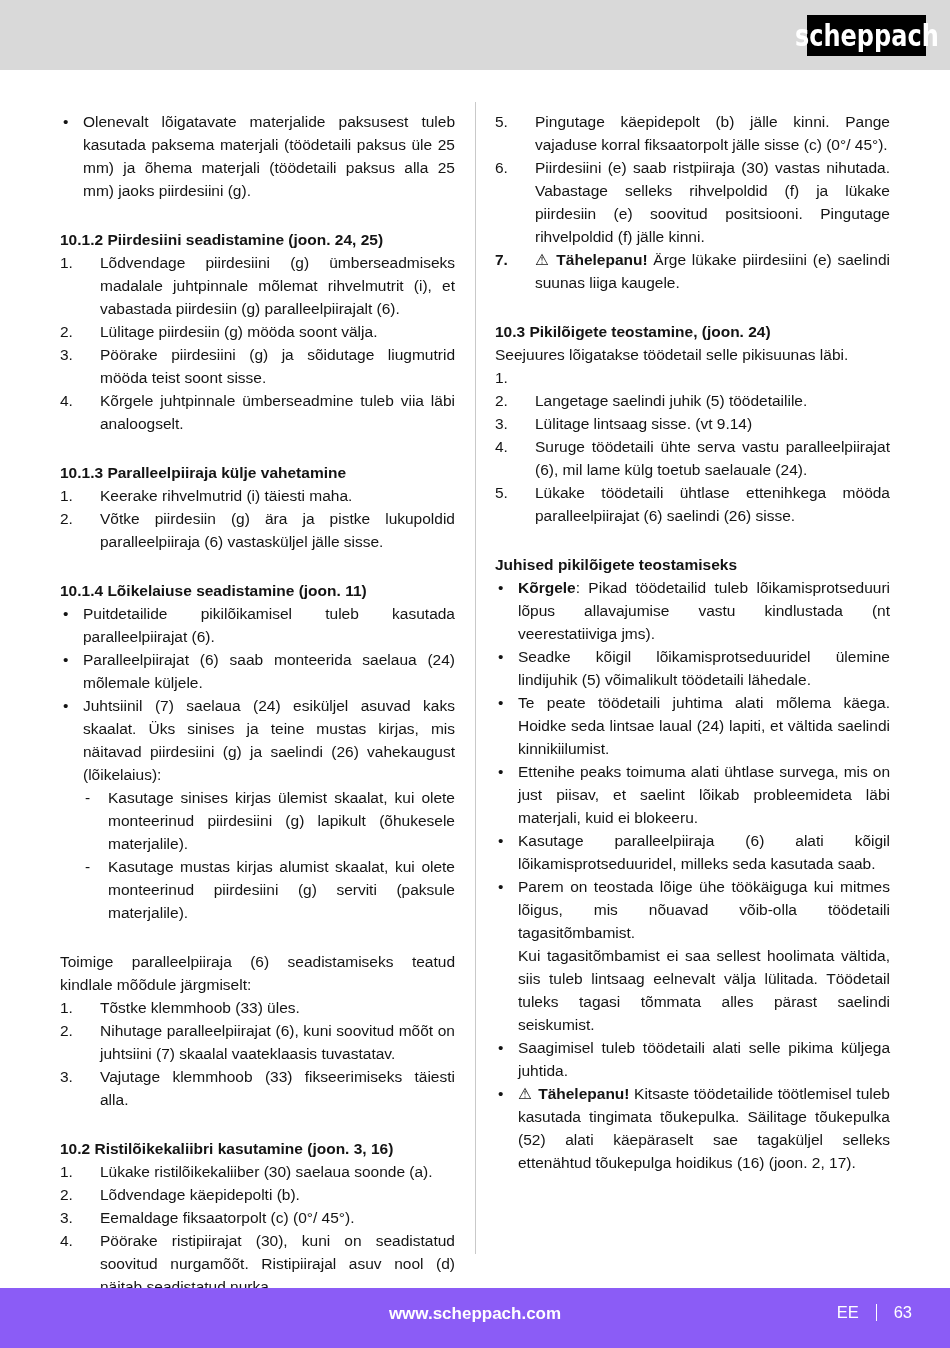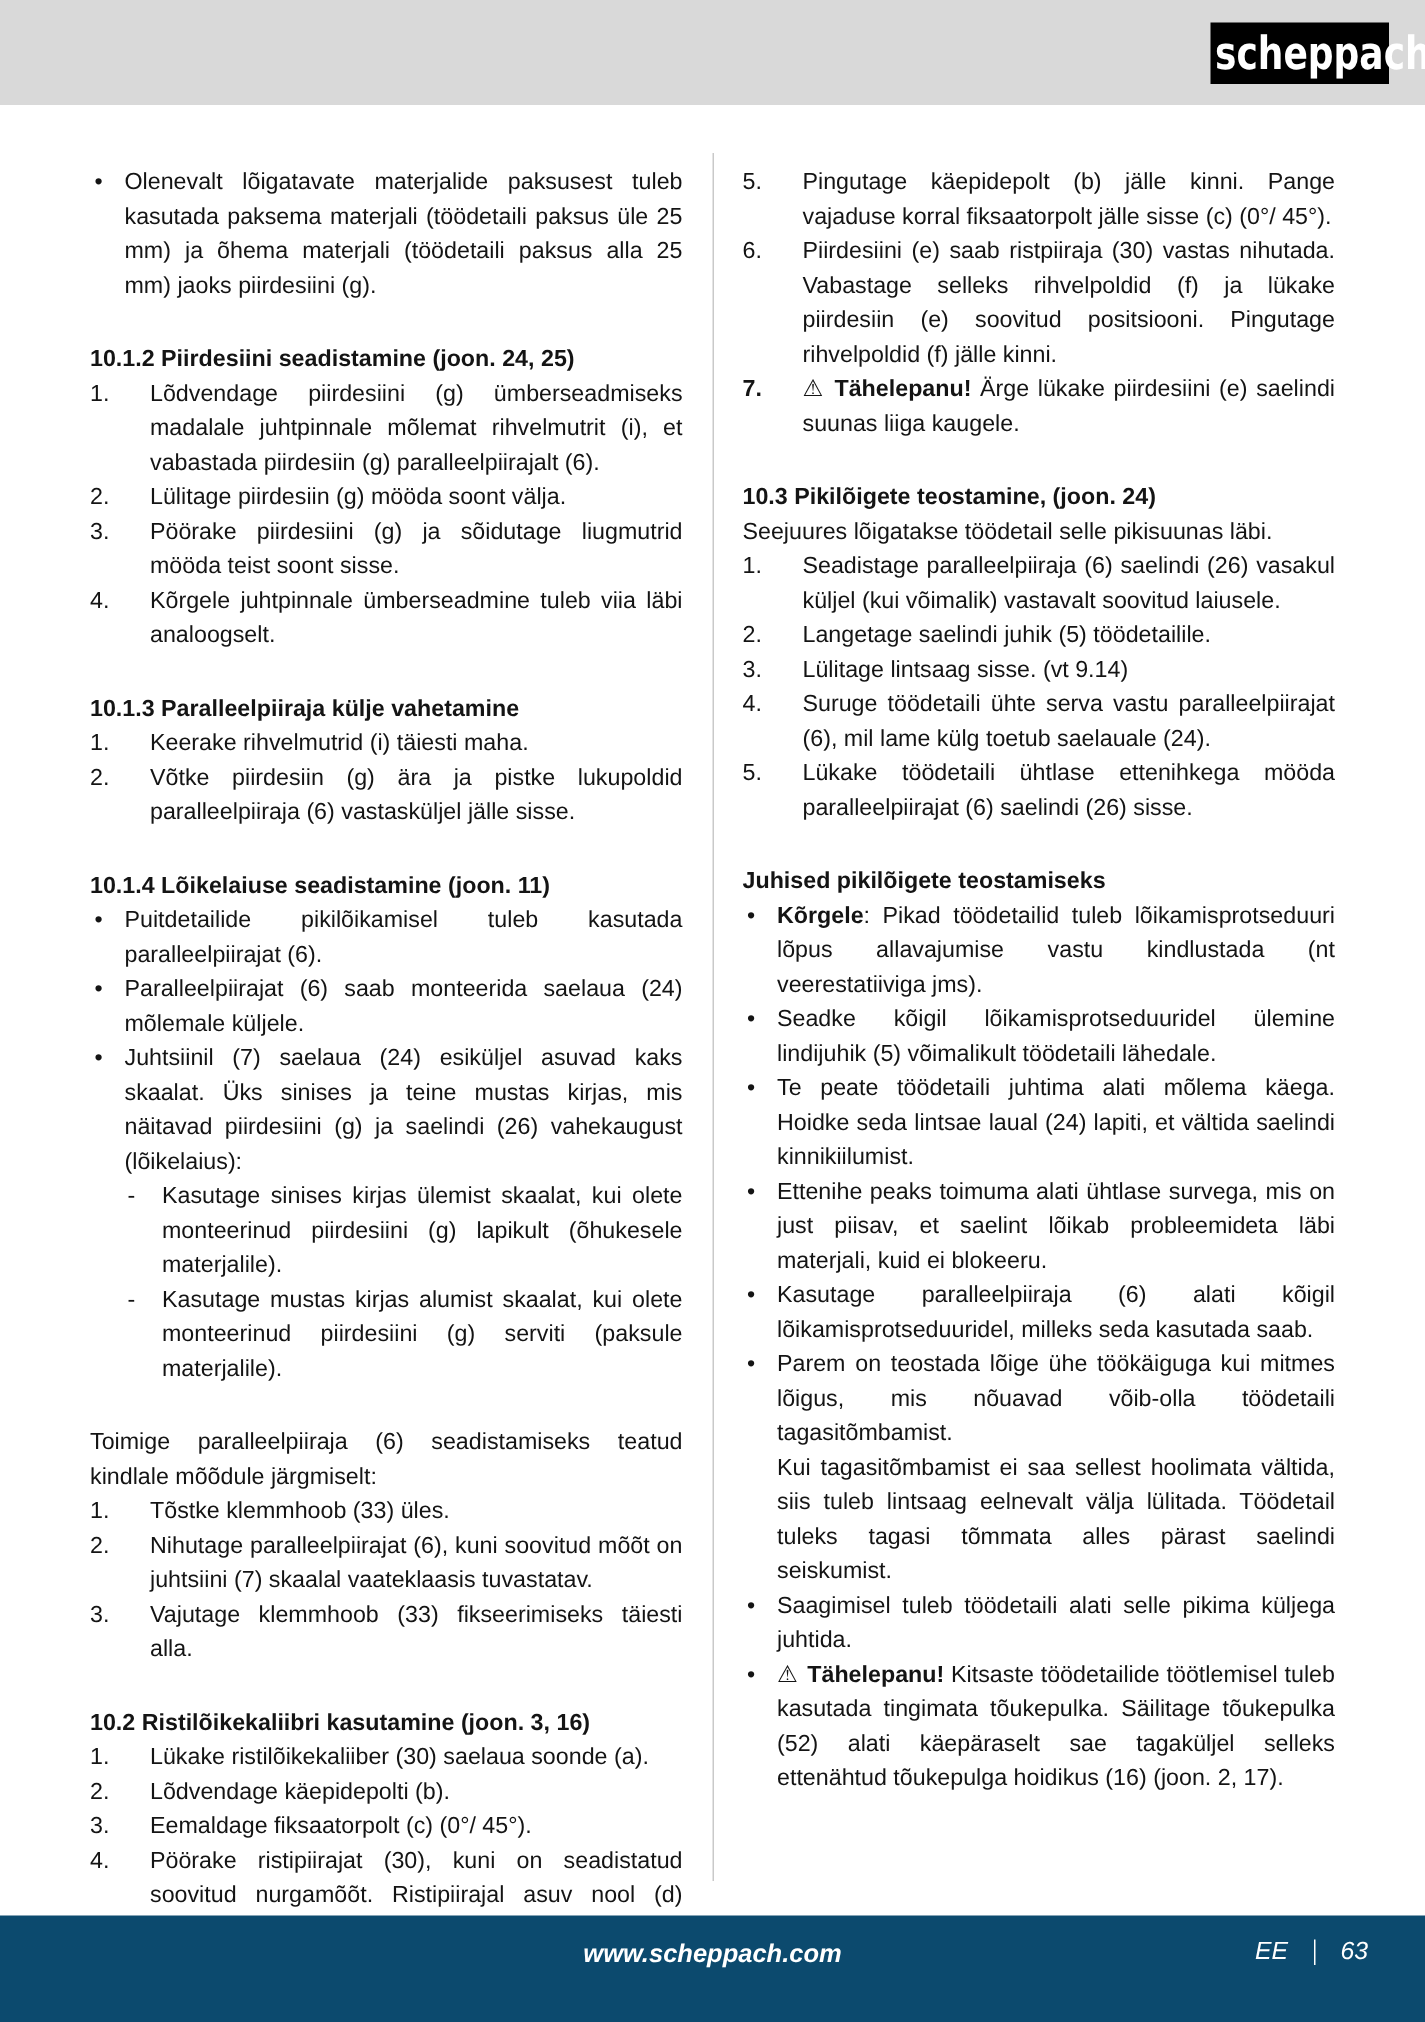--- a/index.html
+++ b/index.html
@@ -2,21 +2,21 @@
 <html lang="et"><head>
 <meta charset="utf-8">
 <style>
   html,body { margin:0; padding:0; background:#ffffff; }
   .page { position:relative; width:950px; height:1348px; background:#ffffff;
           font-family:"Liberation Sans", sans-serif; color:#141414; overflow:hidden; }
 
   
   .header { position:absolute; top:0; left:0; width:100%; height:70px; background:#d9d9d9; }
   .logo { position:absolute; top:15px; right:24px; width:119px; height:41px; background:#000;
-          display:flex; align-items:center; justify-content:flex-start; }
+          display:flex; align-items:center; justify-content:center; }
   .logo-text { color:#fff; font-weight:bold; font-size:25px; line-height:1;
                font-family:"DejaVu Sans", sans-serif; letter-spacing:0px; transform:scale(0.96,1.22); }
 
   
   .content { position:absolute; top:70px; left:0; width:950px; bottom:55px;
              padding:40px 60px 0 60px; box-sizing:border-box; display:flex; overflow:hidden; }
   .col { width:395px; font-size:15.5px; line-height:23px; }
   .divider { flex:0 0 1px; height:1152px; background:#c9c9c9; margin:-8px 19px 0 20px; }
 
   .heading { font-weight:bold; }
@@ -27,21 +27,21 @@
   .marker { flex:0 0 40px; }
   .item.bullet > .marker { flex:0 0 23px; text-indent:3px; }
   .item.dash   > .marker { flex:0 0 23px; }
   .item.none   > .marker { flex:0 0 23px; }
   .item.ind { padding-left:25px; }
   .body { flex:1 1 auto; text-align:justify; }
   .b { font-weight:bold; }
   .warn { margin-right:6px; }
 
   
-  .footer { position:absolute; left:0; bottom:0; width:100%; height:71px; background:#0c4a6e; color:#fff;font-style:italic; }
+  .footer { position:absolute; left:0; bottom:0; width:100%; height:60px; background:#8b5cf6; color:#fff; }
   .site { position:absolute; left:0; right:0; top:16px; text-align:center; font-weight:bold; font-size:17px; }
   .pageinfo { position:absolute; right:38px; top:15px; font-size:16.5px; display:flex; align-items:center; gap:17px; }
   .sep { display:inline-block; width:1px; height:17px; background:#fff; }
 </style>
 </head>
 <body>
 
 <div class="page">
   <div class="header">
     <div class="logo">
@@ -159,21 +159,20 @@
           <div class="item number">
             <span class="marker b">7.</span>
             <span class="body"><span class="warn">⚠</span><span class="b">Tähelepanu!</span><span class=""> Ärge lükake piirdesiini (e) saelindi suunas liiga kaugele.</span></span>
           </div>
         </div>
         <div class="heading gap">10.3 Pikilõigete teostamine, (joon. 24)</div>
         <div class="para">Seejuures lõigatakse töödetail selle pikisuunas läbi.</div>
         <div class="list">
           <div class="item number">
             <span class="marker">1.</span>
-            <span class="body"><span class="">Seadistage paralleelpiiraja (6) saelindi (26) vasakul küljel (kui võimalik) vastavalt soovitud laiusele.</span></span>
           </div>
           <div class="item number">
             <span class="marker">2.</span>
             <span class="body"><span class="">Langetage saelindi juhik (5) töödetailile.</span></span>
           </div>
           <div class="item number">
             <span class="marker">3.</span>
             <span class="body"><span class="">Lülitage lintsaag sisse. (vt 9.14)</span></span>
           </div>
           <div class="item number">

